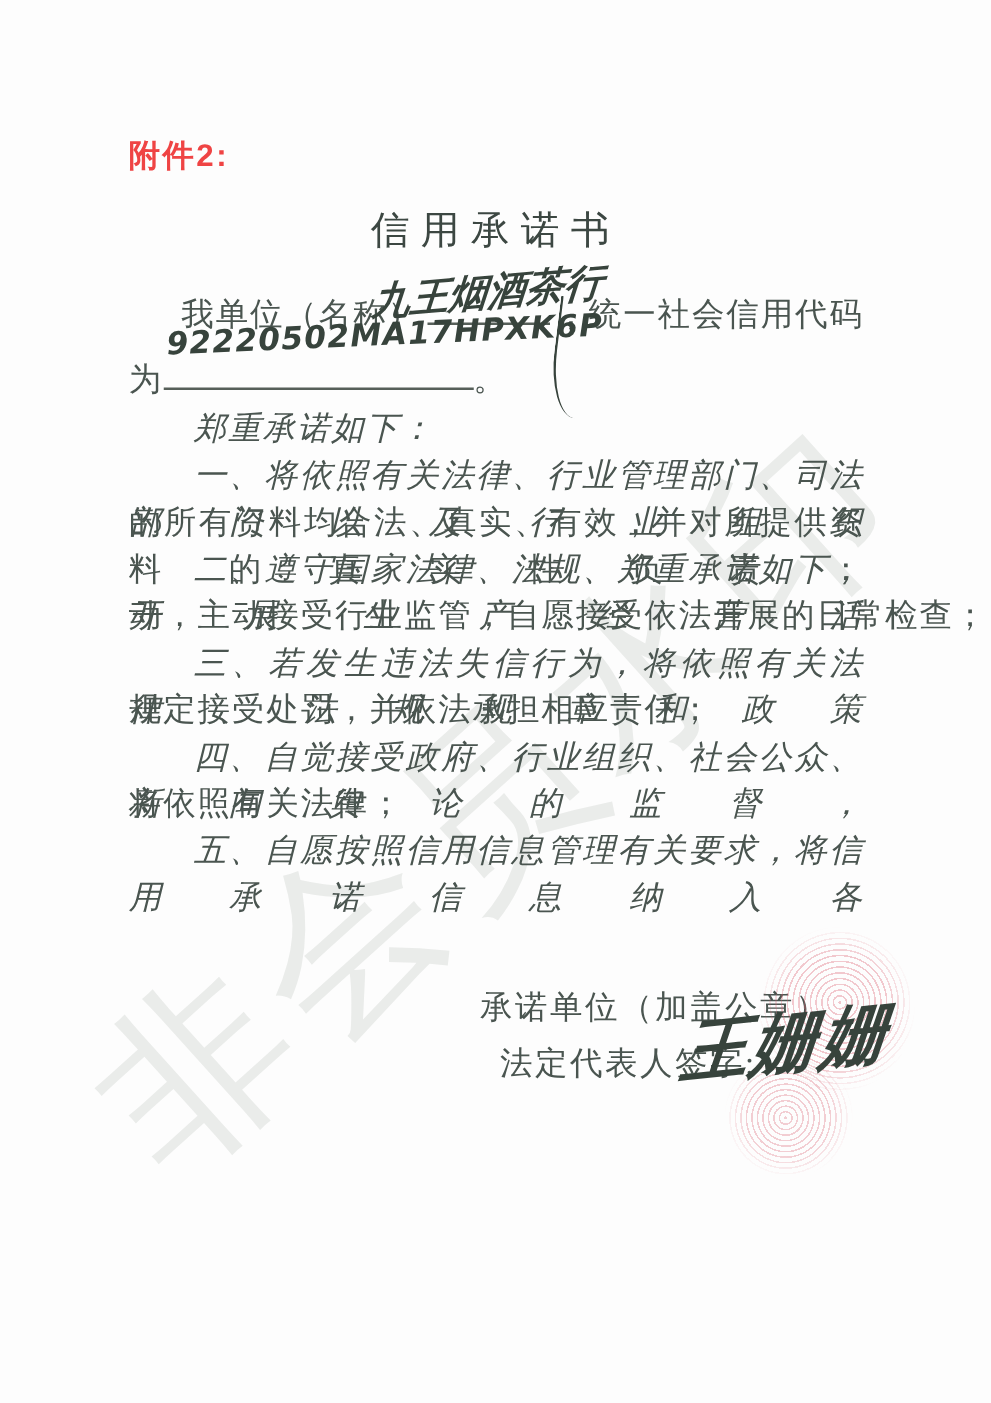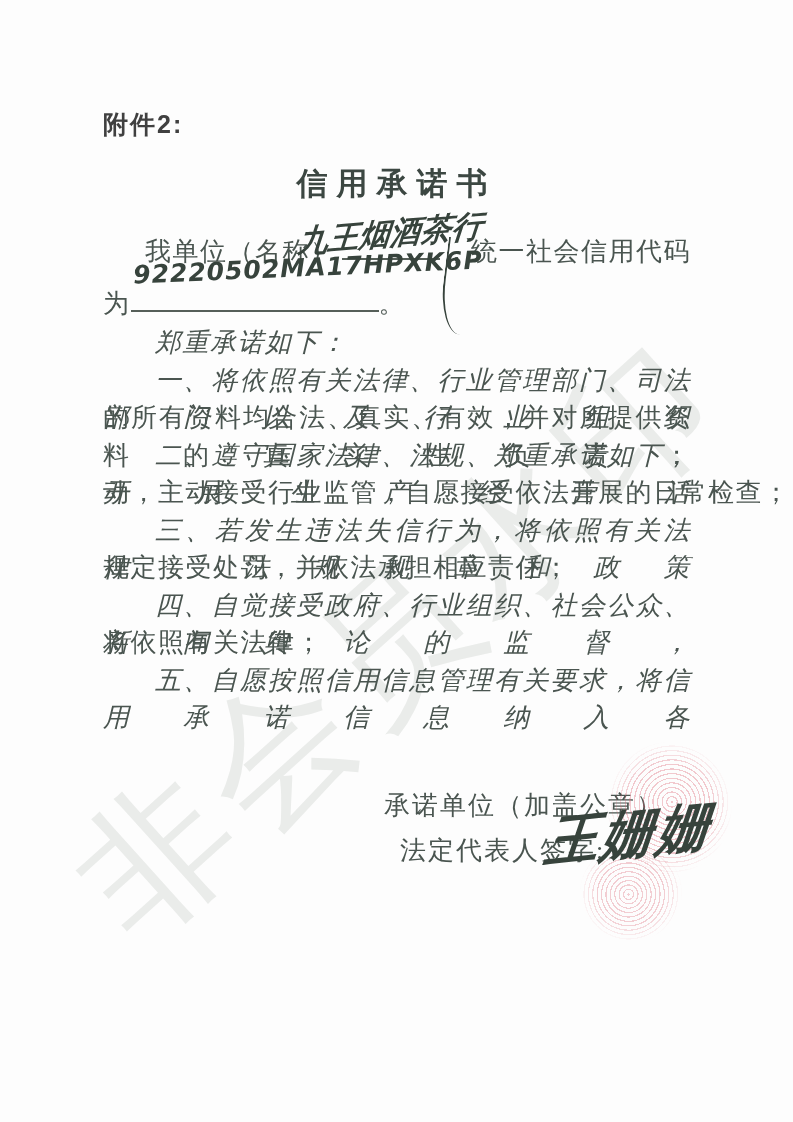--- a/index.html
+++ b/index.html
@@ -13,25 +13,25 @@
   .watermark { position: absolute; left: -10px; top: 540px; z-index: 0;
                width: 820px; text-align: center;
                font-family: "Liberation Sans", "DejaVu Sans", sans-serif;
                font-size: 150px; font-weight: 400; letter-spacing: 10px;
                color: rgba(158, 168, 162, 0.20);
                transform: rotate(-42deg); transform-origin: 50% 50%;
                white-space: nowrap; pointer-events: none; }
 
   .attachment { position: absolute; left: 103px; top: 108px; z-index: 1;
                 font-family: "Liberation Sans", "DejaVu Sans", sans-serif;
-                font-size: 25px; font-weight: bold; color: #404040;
+                font-size: 25px; font-weight: bold; color: #ef4444;
                 letter-spacing: 2px; }
 
   .title { position: absolute; left: 0; top: 163px; width: 793px; z-index: 1;
-           text-align: center; font-size: 31px; font-weight: bold;
+           text-align: center; font-size: 31px; font-weight: normal;
            color: #3c4742; letter-spacing: 9px; }
 
   .content { position: absolute; left: 103px; top: 228px; width: 588px;
              z-index: 1; color: #4a5550; font-size: 26px;
              letter-spacing: 1.5px; }
 
   .line { line-height: 37.5px; height: 37.5px; white-space: nowrap; }
   .line.tall { line-height: 48px; height: 48px; }
   .line.ind { text-indent: 2em; font-style: italic; }
   .line.just { text-align: justify; text-align-last: justify;

